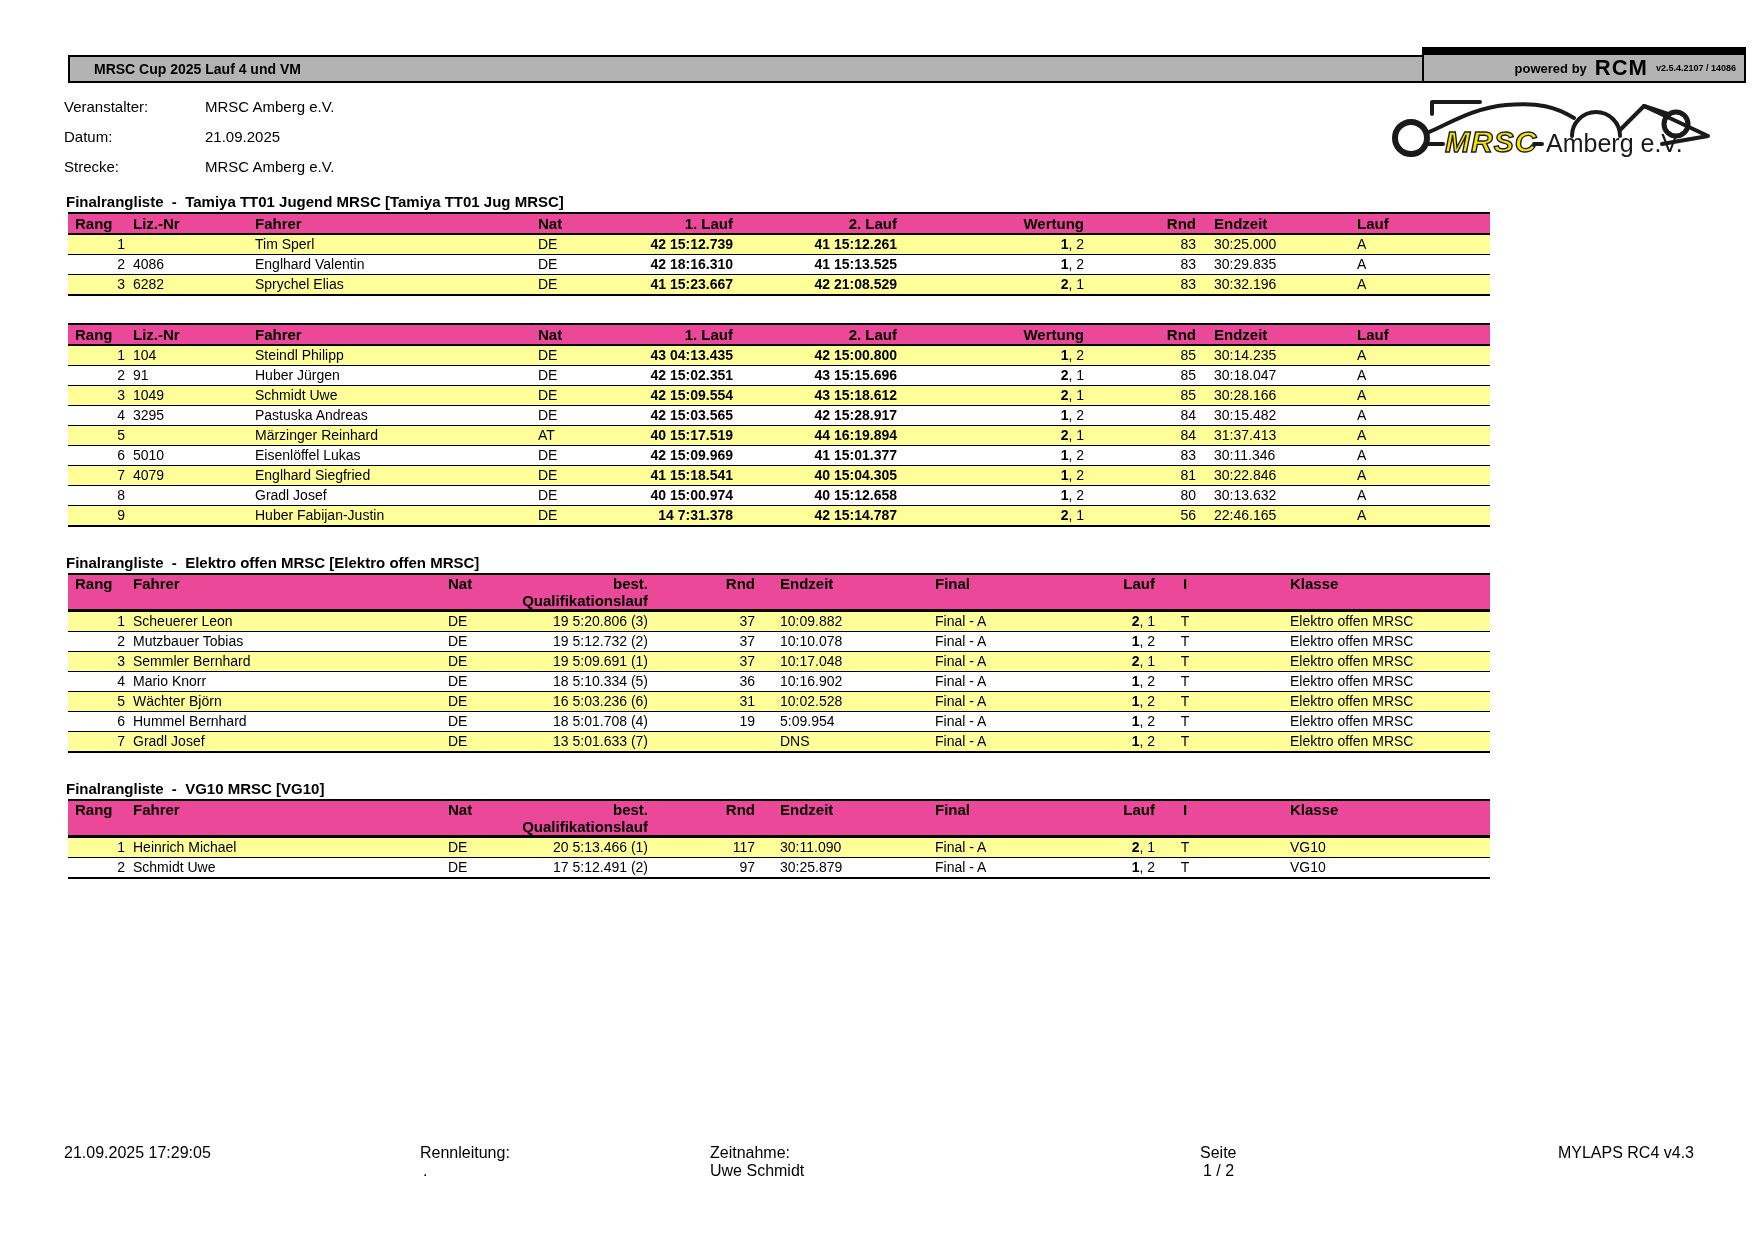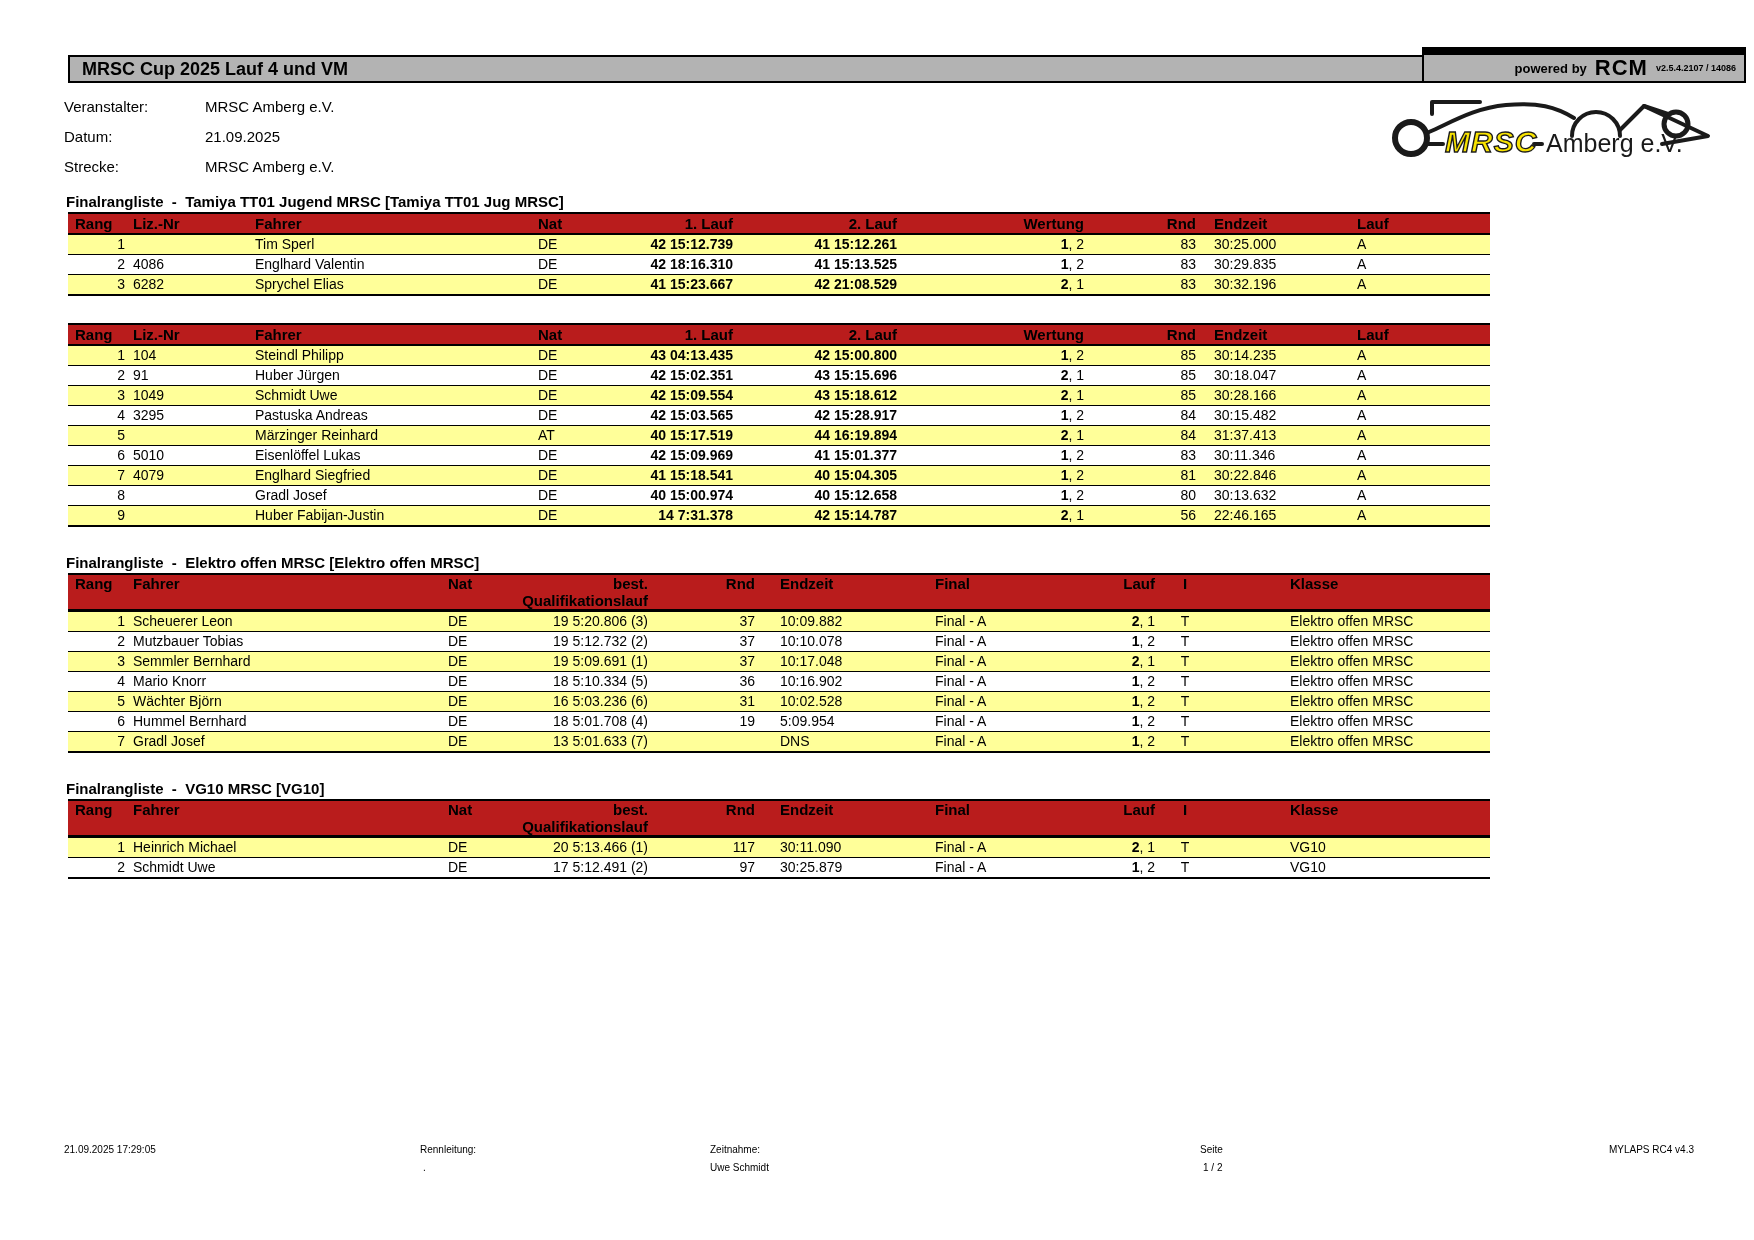--- a/index.html
+++ b/index.html
@@ -2,42 +2,42 @@
 <html><head>
 <meta charset="utf-8">
 <style>
   html,body{margin:0;padding:0;background:#fff;}
   #page{position:relative;width:1754px;height:1240px;background:#fff;overflow:hidden;
         font-family:"Liberation Sans",sans-serif;color:#000;}
 
   
   .titlebar{position:absolute;left:68px;top:55px;width:1678px;height:28px;
             background:#b3b3b3;border:2px solid #000;box-sizing:border-box;}
-  .titlebar-text{position:absolute;left:12px;top:1px;font-size:18px;font-weight:bold;line-height:22px;white-space:pre;}
+  .titlebar-text{position:absolute;left:24px;top:1px;font-size:14px;font-weight:bold;line-height:22px;white-space:pre;}
   .powered{position:absolute;right:-2px;top:-10px;height:36px;width:324px;
            background:#b3b3b3;border:2px solid #000;border-top:8px solid #000;box-sizing:border-box;
            display:flex;align-items:center;justify-content:flex-end;padding-right:8px;gap:8px;}
   .powered-by{font-size:13px;font-weight:bold;}
   .rcm{font-size:22px;font-weight:bold;letter-spacing:1px;}
   .version{font-size:9px;font-weight:bold;}
 
   
   .info{position:absolute;left:64px;top:86px;font-size:15px;line-height:18px;}
   .info-row{display:flex;margin-top:12px;}
   .info-label{width:141px;}
 
   
   .logo{position:absolute;left:1386px;top:92px;width:330px;height:70px;}
 
   
   #tables{position:absolute;left:66px;top:193px;width:1426px;}
   .result-block{margin-bottom:27px;}
   .section-title{font-size:15px;font-weight:bold;white-space:pre;margin-bottom:2px;height:17px;}
   table.results{table-layout:fixed;width:1422px;border-collapse:collapse;margin-left:2px;font-size:14px;}
-  table.results thead th{background:#b91c1c;font-size:15px;font-weight:bold;
+  table.results thead th{background:#ec4899;font-size:15px;font-weight:bold;
                          border-top:2px solid #000;border-bottom:2px solid #000;
                          height:19px;padding:0;vertical-align:top;line-height:19px;white-space:nowrap;overflow:hidden;}
   table.t-quali thead th{height:34px;border-bottom:3px solid #000;line-height:17px;}
   table.results tbody td{height:19px;padding:0;border-bottom:1px solid #000;line-height:19px;white-space:nowrap;overflow:hidden;}
   table.results tbody tr:last-child td{border-bottom:2px solid #000;}
   tr.hl td{background:#ffff99;}
   .b{font-weight:bold;}
 
   
   .t-lauf col.c1{width:65px}.t-lauf col.c2{width:122px}.t-lauf col.c3{width:275px}
@@ -66,21 +66,21 @@
   .t-quali th:nth-child(3),.t-quali td:nth-child(3){text-align:left;padding-left:8px;}
   .t-quali th:nth-child(4),.t-quali td:nth-child(4){text-align:right;padding-right:4px;}
   .t-quali th:nth-child(5),.t-quali td:nth-child(5){text-align:right;padding-right:9px;}
   .t-quali th:nth-child(6),.t-quali td:nth-child(6){text-align:left;padding-left:16px;}
   .t-quali th:nth-child(7),.t-quali td:nth-child(7){text-align:left;padding-left:15px;}
   .t-quali th:nth-child(8),.t-quali td:nth-child(8){text-align:right;padding-right:5px;}
   .t-quali th:nth-child(9),.t-quali td:nth-child(9){text-align:center;}
   .t-quali th:nth-child(10),.t-quali td:nth-child(10){text-align:left;padding-left:80px;}
 
   
-  .footer{position:absolute;left:64px;top:1144px;width:1630px;height:40px;font-size:10px;}
+  .footer{position:absolute;left:64px;top:1144px;width:1630px;height:40px;font-size:16px;}
   .footer span{position:absolute;white-space:nowrap;}
   .f-datetime{left:0;top:0;}
   .f-renn-l{left:356px;top:0;}
   .f-renn-v{left:359px;top:18px;}
   .f-zeit-l{left:646px;top:0;}
   .f-zeit-v{left:646px;top:18px;}
   .f-seite-l{left:1136px;top:0;}
   .f-seite-v{left:1139px;top:18px;}
   .f-soft{right:0;top:0;}
 </style>

